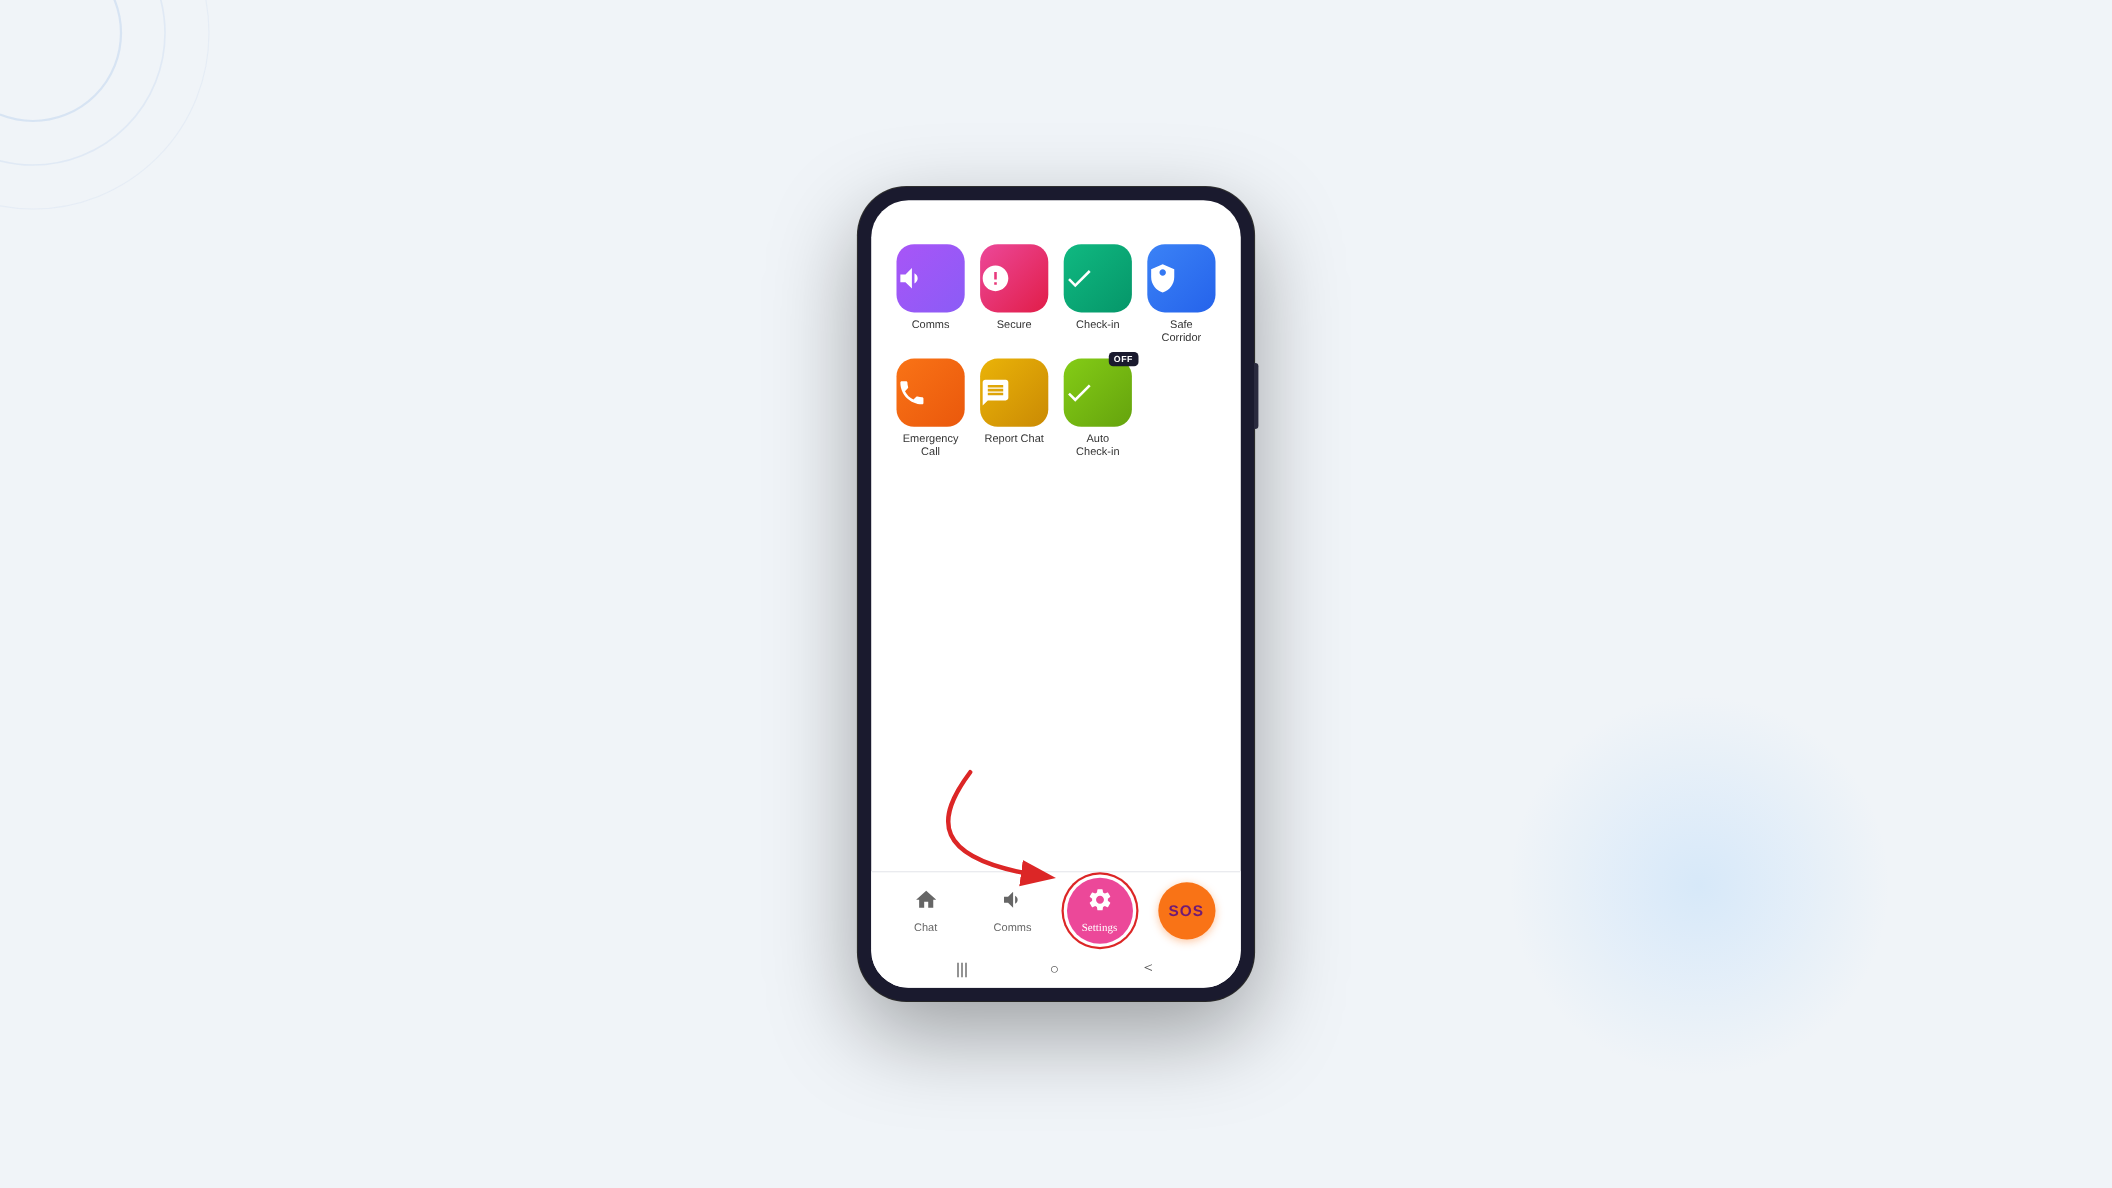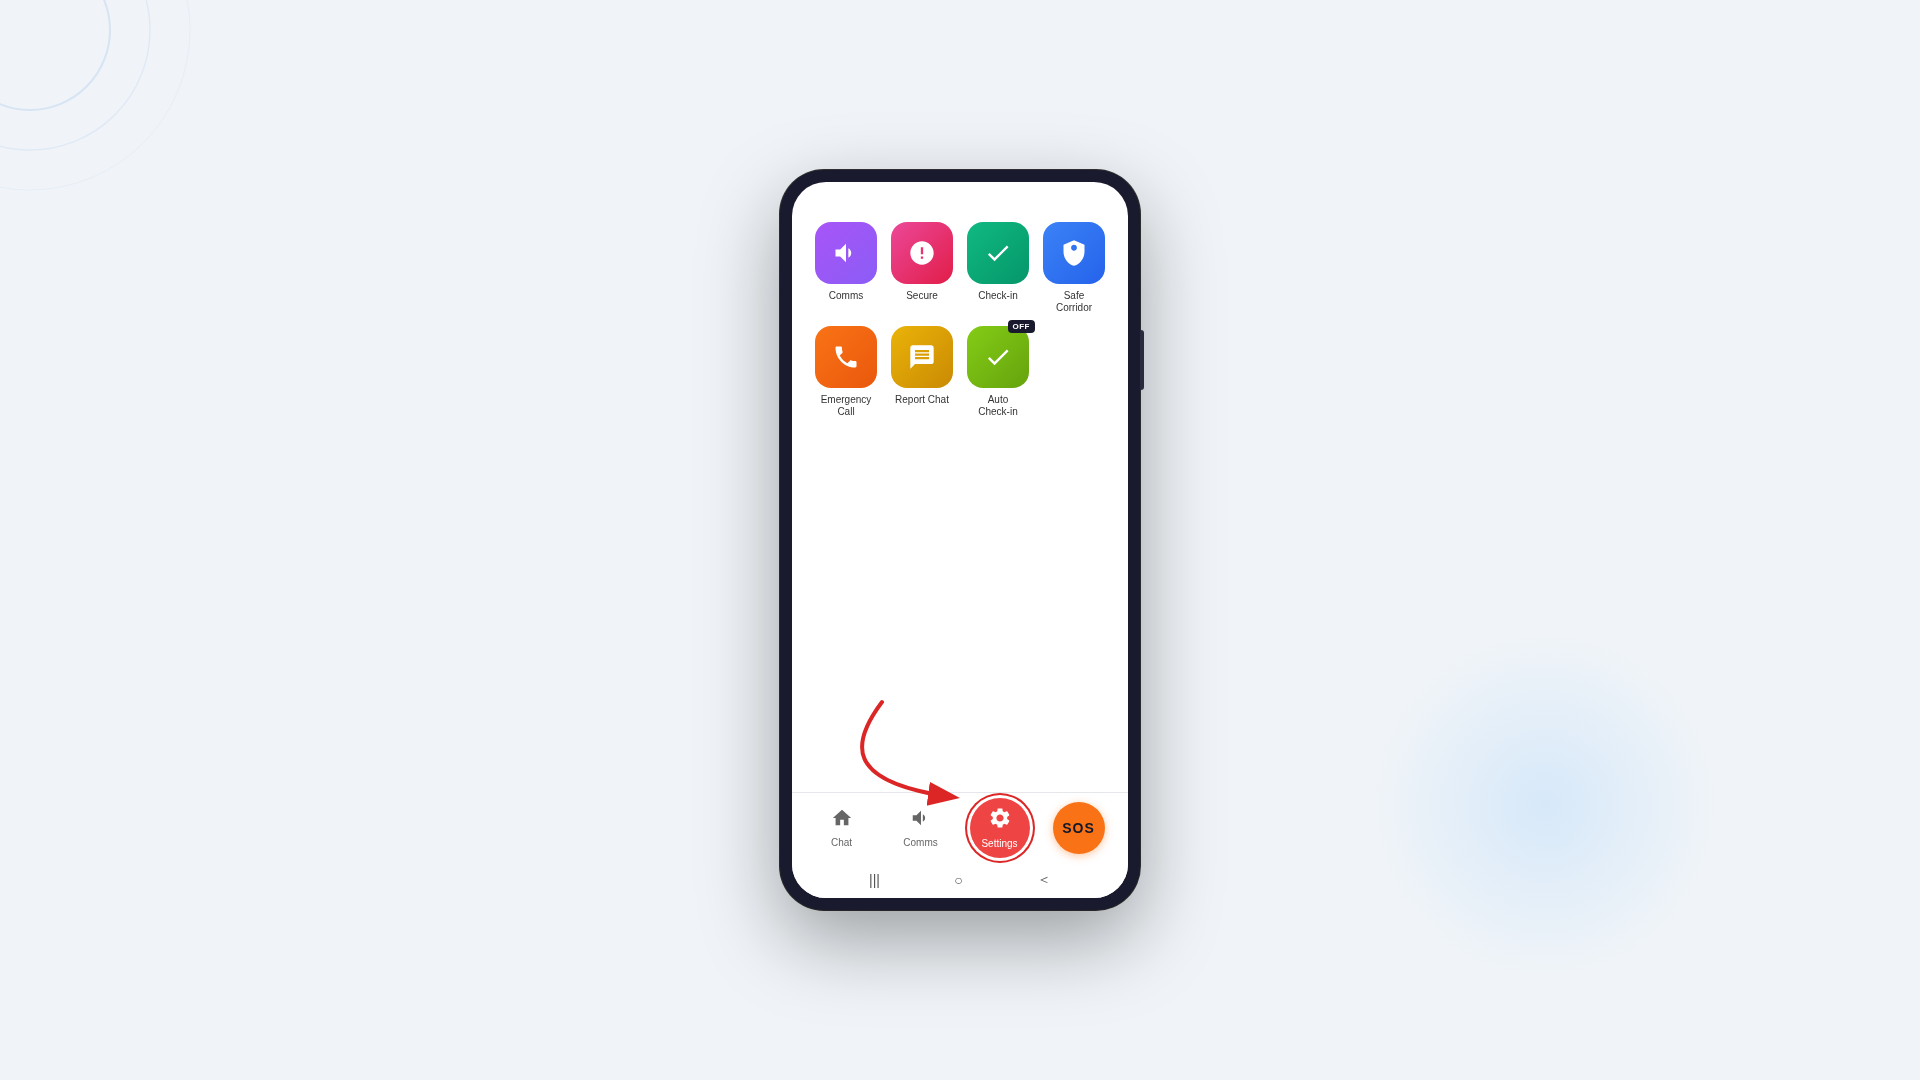--- a/index.html
+++ b/index.html
@@ -116,21 +116,21 @@
       cursor: pointer;
       position: relative;
     }
 
     .app-icon {
       width: 62px;
       height: 62px;
       border-radius: 16px;
       display: flex;
       align-items: center;
-      justify-content: center;
+      justify-content: flex-start;
       font-size: 24px;
       color: white;
       position: relative;
     }
 
     .app-icon.comms { background: linear-gradient(135deg, #a855f7, #8b5cf6); }
     .app-icon.report { background: linear-gradient(135deg, #ec4899, #e11d48); }
     .app-icon.checkin { background: linear-gradient(135deg, #10b981, #059669); }
     .app-icon.safe-corridor { background: linear-gradient(135deg, #3b82f6, #2563eb); }
     .app-icon.emergency-call { background: linear-gradient(135deg, #f97316, #ea580c); }
@@ -183,31 +183,32 @@
       font-size: 20px;
       color: #666;
     }
 
     .nav-label {
       font-size: 10px;
       color: #666;
     }
 
     .settings-nav-item {
-      background: #ef4444;
+      background: #ec4899;
       border-radius: 50%;
       width: 60px;
       height: 60px;
       display: flex;
       flex-direction: column;
       align-items: center;
       justify-content: center;
       gap: 2px;
       cursor: pointer;
       box-shadow: 0 0 0 3px #fff, 0 0 0 5px #dc2626;
+      font-family: Liberation Serif, serif;
     }
 
     .settings-nav-item .nav-icon {
       color: white;
       font-size: 22px;
     }
 
     .settings-nav-item .nav-label {
       color: white;
       font-size: 10px;
@@ -219,21 +220,21 @@
       width: 52px;
       height: 52px;
       display: flex;
       align-items: center;
       justify-content: center;
       cursor: pointer;
       box-shadow: 0 2px 8px rgba(249,115,22,0.4);
     }
 
     .sos-text {
-      color: #0f172a;
+      color: #701a75;
       font-weight: bold;
       font-size: 14px;
       letter-spacing: 1px;
     }
 
     
     .android-nav {
       height: 36px;
       background: #fff;
       display: flex;

